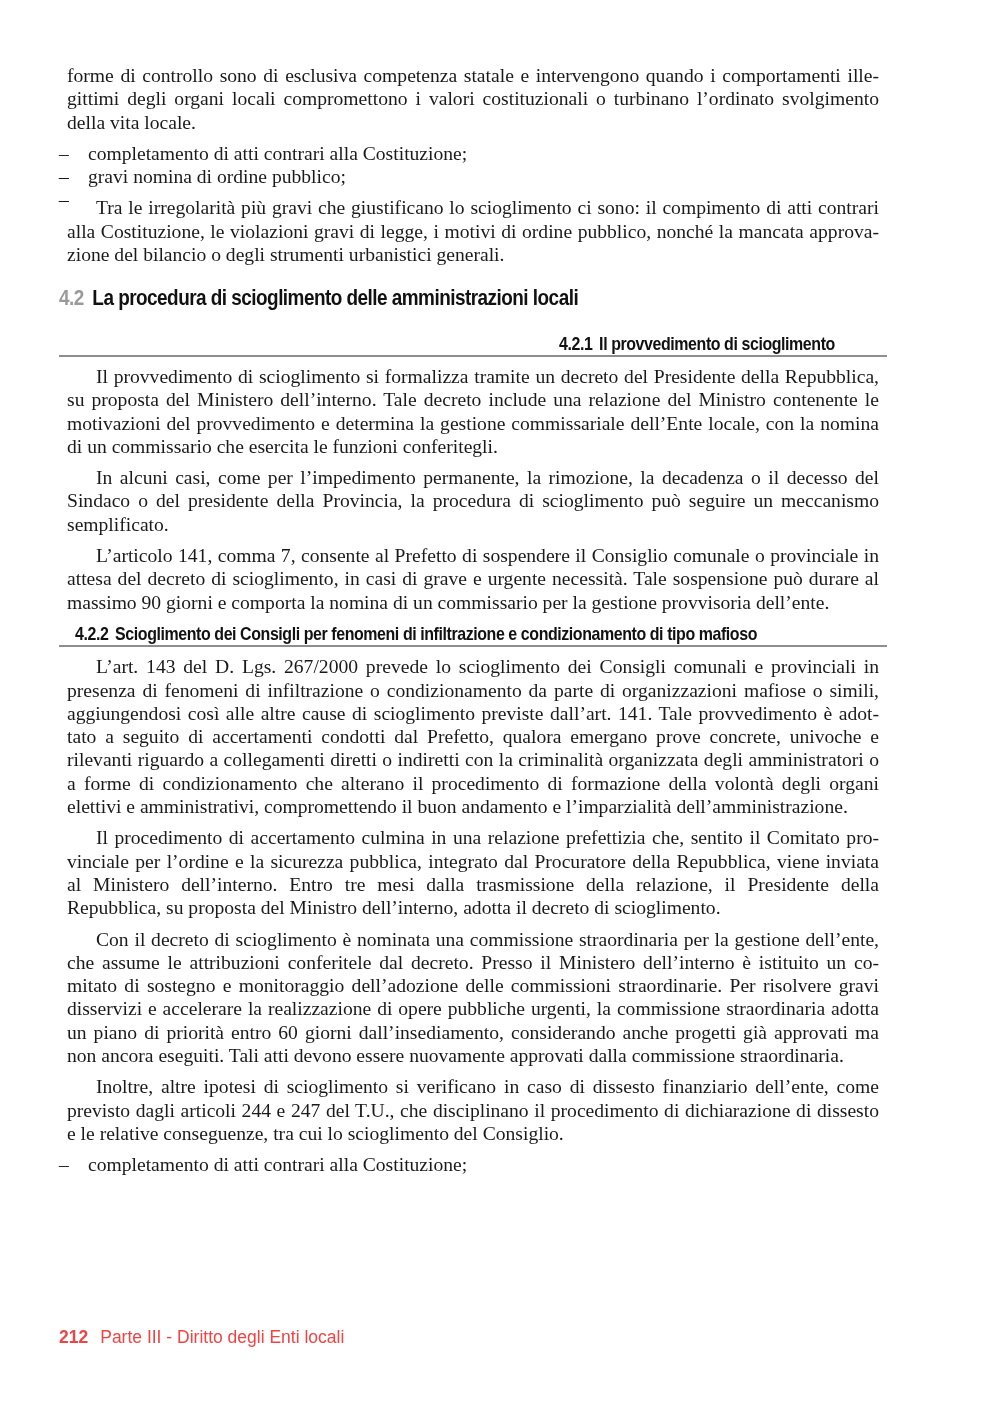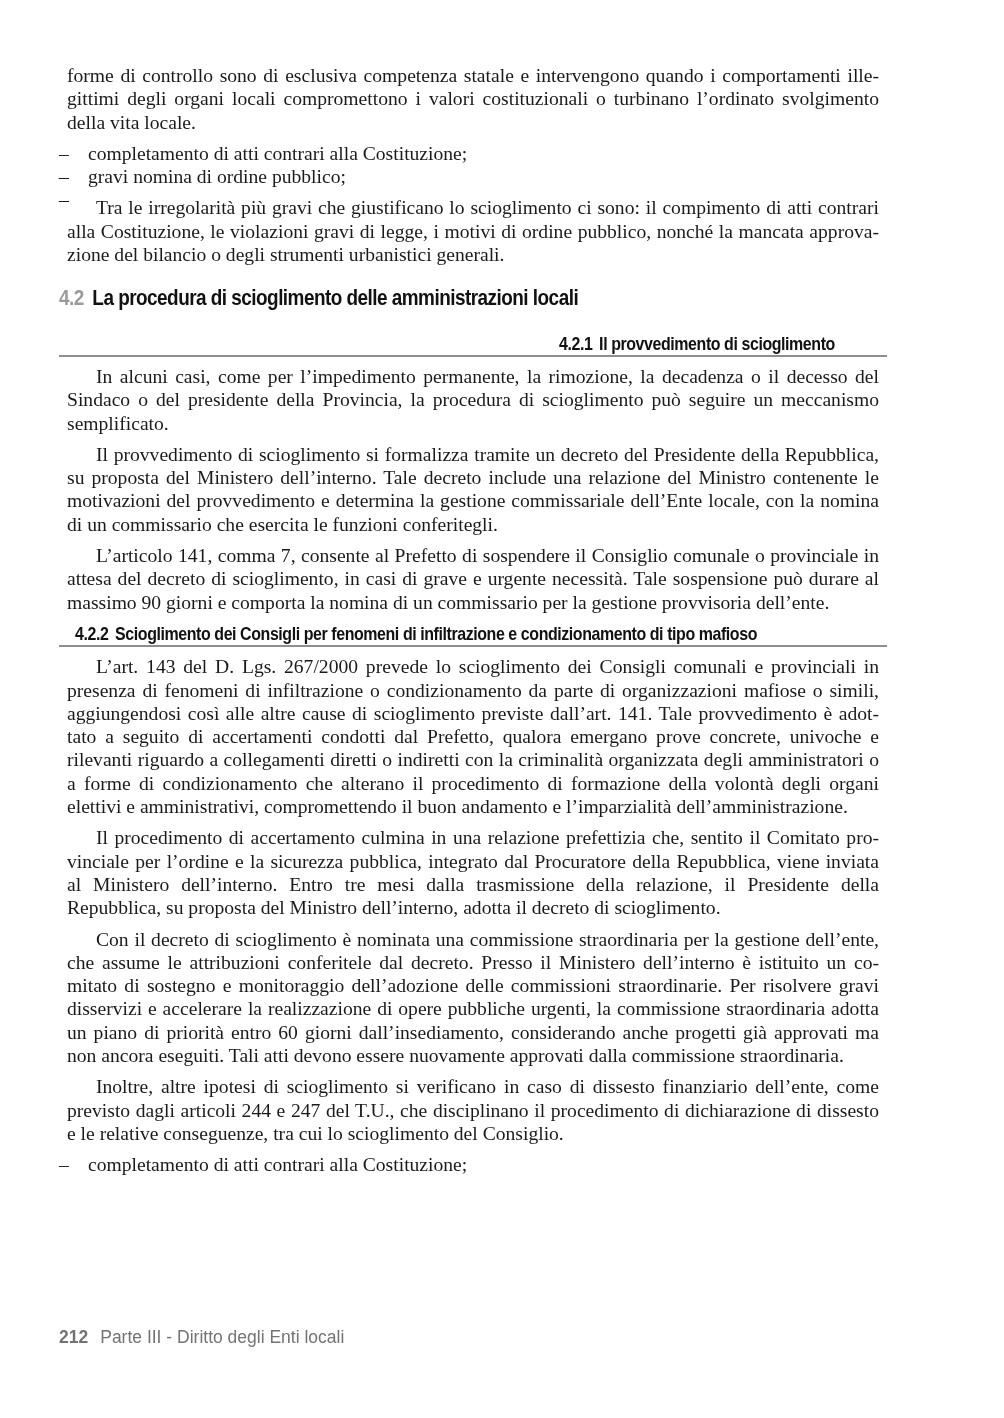--- a/index.html
+++ b/index.html
@@ -28,21 +28,21 @@
       font-weight: bold; font-size: 19px; letter-spacing: -0.5px;
       color: #111; text-align: right; margin: 8px 0 6px 0;
       border-bottom: 2.5px solid #8e8e8e;
       position: relative;
     }
     .h3 .inner { display: inline-block; transform: scaleX(0.84); transform-origin: left center; white-space: nowrap; }
     .h3 .num { margin-right: 8px; }
     .footer {
       position: absolute; left: 59px; top: 1327px;
       font-family: "Liberation Sans", "DejaVu Sans", sans-serif;
-      font-size: 17.5px; color: #737373; white-space: nowrap;
+      font-size: 17.5px; color: #ef4444; white-space: nowrap;
     }
     .footer .pnum { font-weight: bold; margin-right: 12px; }
   </style>
 </head>
 <body>
 
 <div class="page">
 
   <p>forme di controllo sono di esclusiva competenza statale e intervengono quando i comportamenti ille-gittimi degli organi locali compromettono i valori costituzionali o turbinano l’ordinato svolgimento della vita locale.</p>
 
@@ -56,22 +56,22 @@
 
   <p class="indent">Tra le irregolarità più gravi che giustificano lo scioglimento ci sono: il compimento di atti contrari alla Costituzione, le violazioni gravi di legge, i motivi di ordine pubblico, nonché la mancata approva-zione del bilancio o degli strumenti urbanistici generali.</p>
 
   <div class="h2">
     <span class="num">4.2</span><span>La procedura di scioglimento delle amministrazioni locali</span>
   </div>
 
   <div class="h3">
     <span class="inner"><span class="num">4.2.1</span><span>Il provvedimento di scioglimento</span></span>
   </div>
+  <p class="indent">Il provvedimento di scioglimento si formalizza tramite un decreto del Presidente della Repubblica, su proposta del Ministero dell’interno. Tale decreto include una relazione del Ministro contenente le motivazioni del provvedimento e determina la gestione commissariale dell’Ente locale, con la nomina di un commissario che esercita le funzioni conferitegli.</p>
   <p class="indent">In alcuni casi, come per l’impedimento permanente, la rimozione, la decadenza o il decesso del Sindaco o del presidente della Provincia, la procedura di scioglimento può seguire un meccanismo semplificato.</p>
-  <p class="indent">Il provvedimento di scioglimento si formalizza tramite un decreto del Presidente della Repubblica, su proposta del Ministero dell’interno. Tale decreto include una relazione del Ministro contenente le motivazioni del provvedimento e determina la gestione commissariale dell’Ente locale, con la nomina di un commissario che esercita le funzioni conferitegli.</p>
   <p class="indent">L’articolo 141, comma 7, consente al Prefetto di sospendere il Consiglio comunale o provinciale in attesa del decreto di scioglimento, in casi di grave e urgente necessità. Tale sospensione può durare al massimo 90 giorni e comporta la nomina di un commissario per la gestione provvisoria dell’ente.</p>
 
   <div class="h3">
     <span class="inner"><span class="num">4.2.2</span><span>Scioglimento dei Consigli per fenomeni di infiltrazione e condizionamento di tipo mafioso</span></span>
   </div>
   <p class="indent">L’art. 143 del D. Lgs. 267/2000 prevede lo scioglimento dei Consigli comunali e provinciali in presenza di fenomeni di infiltrazione o condizionamento da parte di organizzazioni mafiose o simili, aggiungendosi così alle altre cause di scioglimento previste dall’art. 141. Tale provvedimento è adot-tato a seguito di accertamenti condotti dal Prefetto, qualora emergano prove concrete, univoche e rilevanti riguardo a collegamenti diretti o indiretti con la criminalità organizzata degli amministratori o a forme di condizionamento che alterano il procedimento di formazione della volontà degli organi elettivi e amministrativi, compromettendo il buon andamento e l’imparzialità dell’amministrazione.</p>
   <p class="indent">Il procedimento di accertamento culmina in una relazione prefettizia che, sentito il Comitato pro-vinciale per l’ordine e la sicurezza pubblica, integrato dal Procuratore della Repubblica, viene inviata al Ministero dell’interno. Entro tre mesi dalla trasmissione della relazione, il Presidente della Repubblica, su proposta del Ministro dell’interno, adotta il decreto di scioglimento.</p>
   <p class="indent">Con il decreto di scioglimento è nominata una commissione straordinaria per la gestione dell’ente, che assume le attribuzioni conferitele dal decreto. Presso il Ministero dell’interno è istituito un co-mitato di sostegno e monitoraggio dell’adozione delle commissioni straordinarie. Per risolvere gravi disservizi e accelerare la realizzazione di opere pubbliche urgenti, la commissione straordinaria adotta un piano di priorità entro 60 giorni dall’insediamento, considerando anche progetti già approvati ma non ancora eseguiti. Tali atti devono essere nuovamente approvati dalla commissione straordinaria.</p>
   <p class="indent">Inoltre, altre ipotesi di scioglimento si verificano in caso di dissesto finanziario dell’ente, come previsto dagli articoli 244 e 247 del T.U., che disciplinano il procedimento di dichiarazione di dissesto e le relative conseguenze, tra cui lo scioglimento del Consiglio.</p>
 

